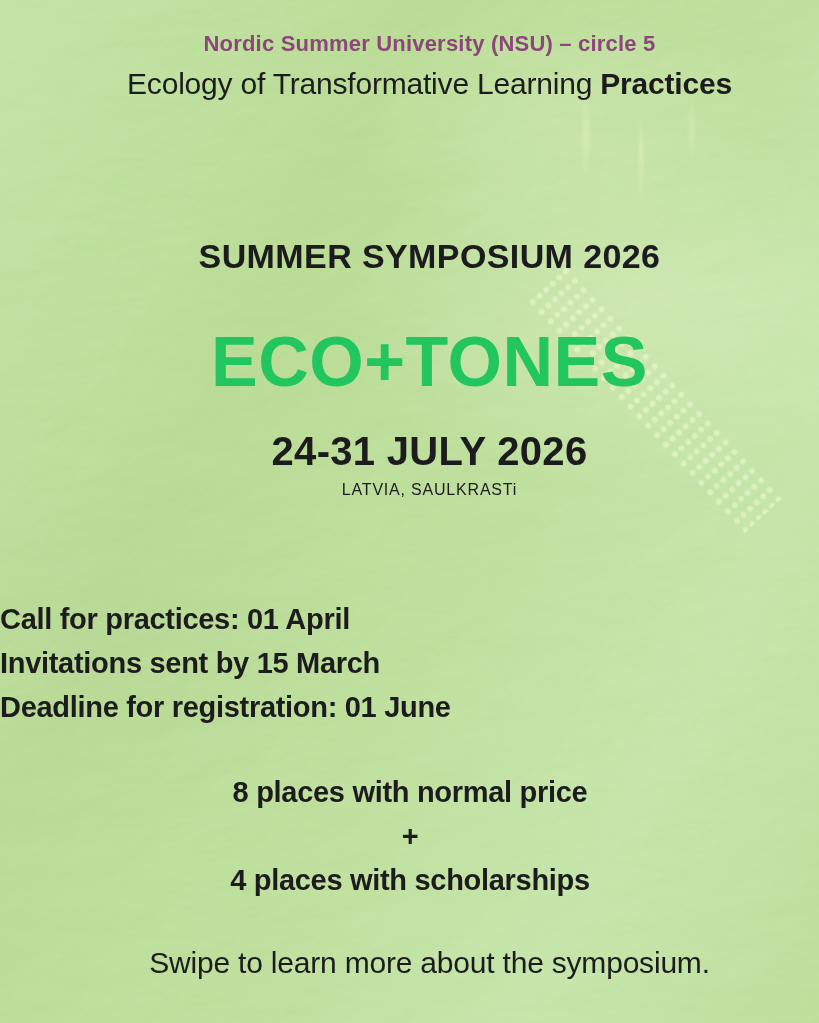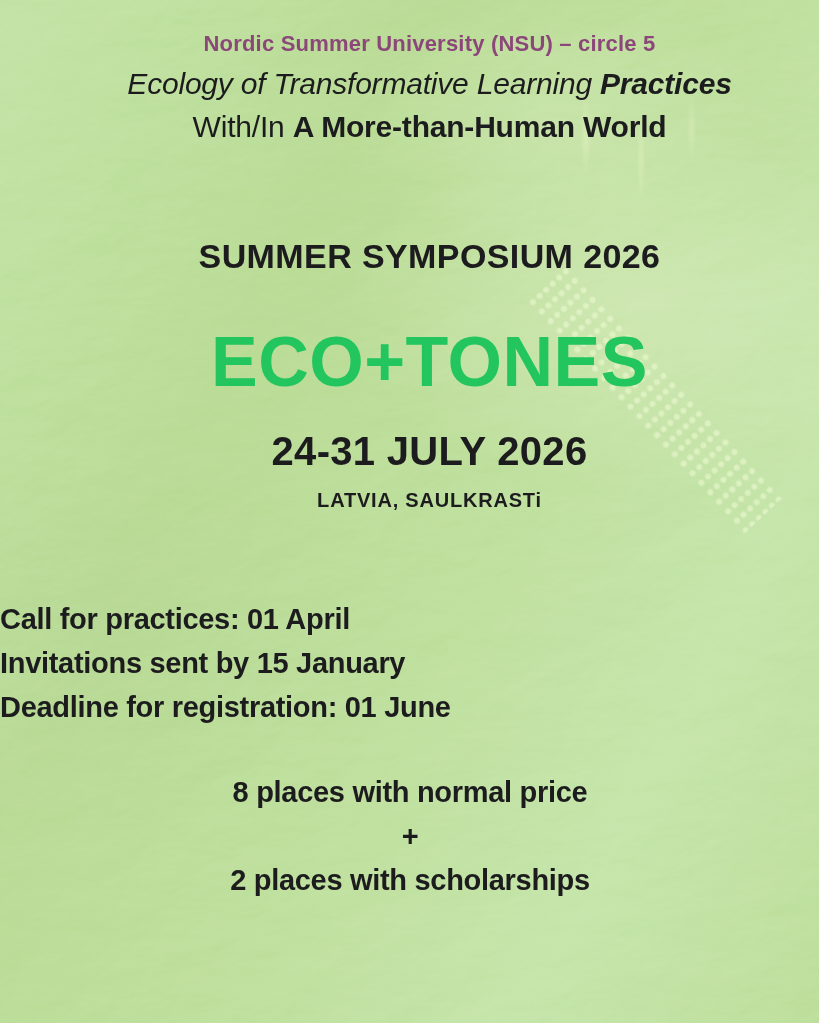--- a/index.html
+++ b/index.html
@@ -66,21 +66,21 @@
     white-space: nowrap;
     padding-left: 40px;
   }
   .kicker {
     top: 31px;
     font-size: 22px;
     font-weight: 700;
     color: #8b4779;
     letter-spacing: 0.2px;
   }
-  .title-1 { top: 67px; font-style: italic; }
+  .title-1 { top: 67px; }
   .title-2 { top: 110px; }
   .title-1, .title-2 {
     font-size: 30px;
     font-weight: 400;
     letter-spacing: -0.2px;
   }
   .title-1 b, .title-2 b { font-weight: 700; }
   .section-heading {
     top: 237px;
     font-size: 34px;
@@ -95,24 +95,23 @@
     color: #22c55e;
   }
   .dates {
     top: 429px;
     font-size: 40px;
     font-weight: 700;
     letter-spacing: 0.3px;
   }
   .location {
     top: 481px;
-    font-size: 20px;
-    font-weight: 700;
+    font-size: 16px;
+    font-weight: 400;
     letter-spacing: 0.8px;
-    margin-top: 8px;
   }
   .deadlines {
     position: absolute;
     left: 0;
     right: 0;
     top: 597px;
     text-align: left;
     font-size: 29px;
     font-weight: 700;
     line-height: 44px;
@@ -167,36 +166,36 @@
     <rect width="819" height="1023" filter="url(#waveFine)"></rect>
   </svg>
 
   <div class="sparkle-trail"></div>
   <div class="sparkle-streaks"></div>
 
   <div class="line kicker">Nordic Summer University (NSU) – circle 5</div>
 
   <div class="line title-1"><span>Ecology of Transformative Learning </span><b>Practices</b></div>
 
-  <div class="line title-2"><span>With/In </span><b>A More-than-Human World</b></div>
 
   <div class="line section-heading">SUMMER SYMPOSIUM 2026</div>
 
   <div class="line event-name">ECO+TONES</div>
 
   <div class="line dates">24-31 JULY 2026</div>
 
   <div class="line location">LATVIA, SAULKRASTi</div>
 
   <div class="deadlines">
     <div>Call for practices: 01 April</div>
-    <div>Invitations sent by 15 January</div>
+    <div>Invitations sent by 15 March</div>
     <div>Deadline for registration: 01 June</div>
   </div>
 
   <div class="places">
     <div>8 places with normal price</div>
     <div>+</div>
-    <div>2 places with scholarships</div>
+    <div>4 places with scholarships</div>
   </div>
 
+  <div class="line footer-hint">Swipe to learn more about the symposium.</div>
 
 </div>
 
 </body></html>

